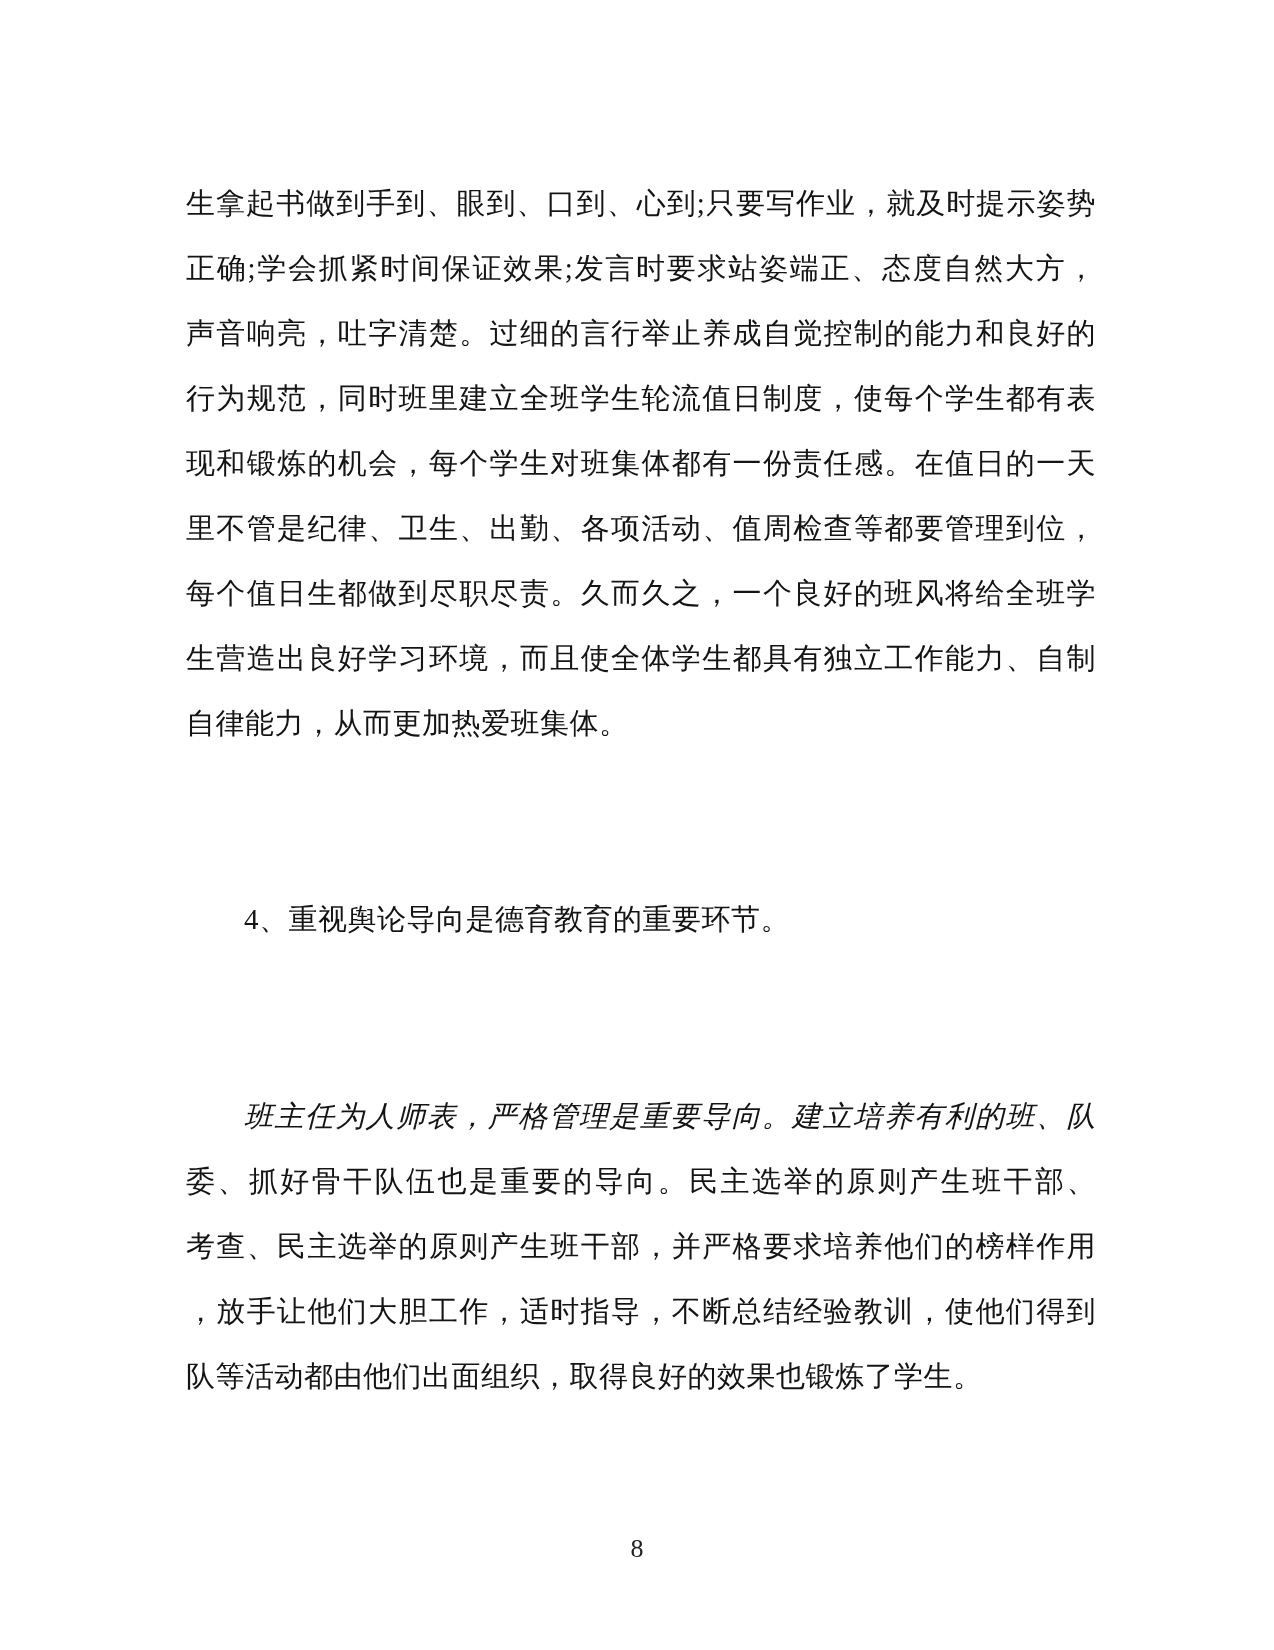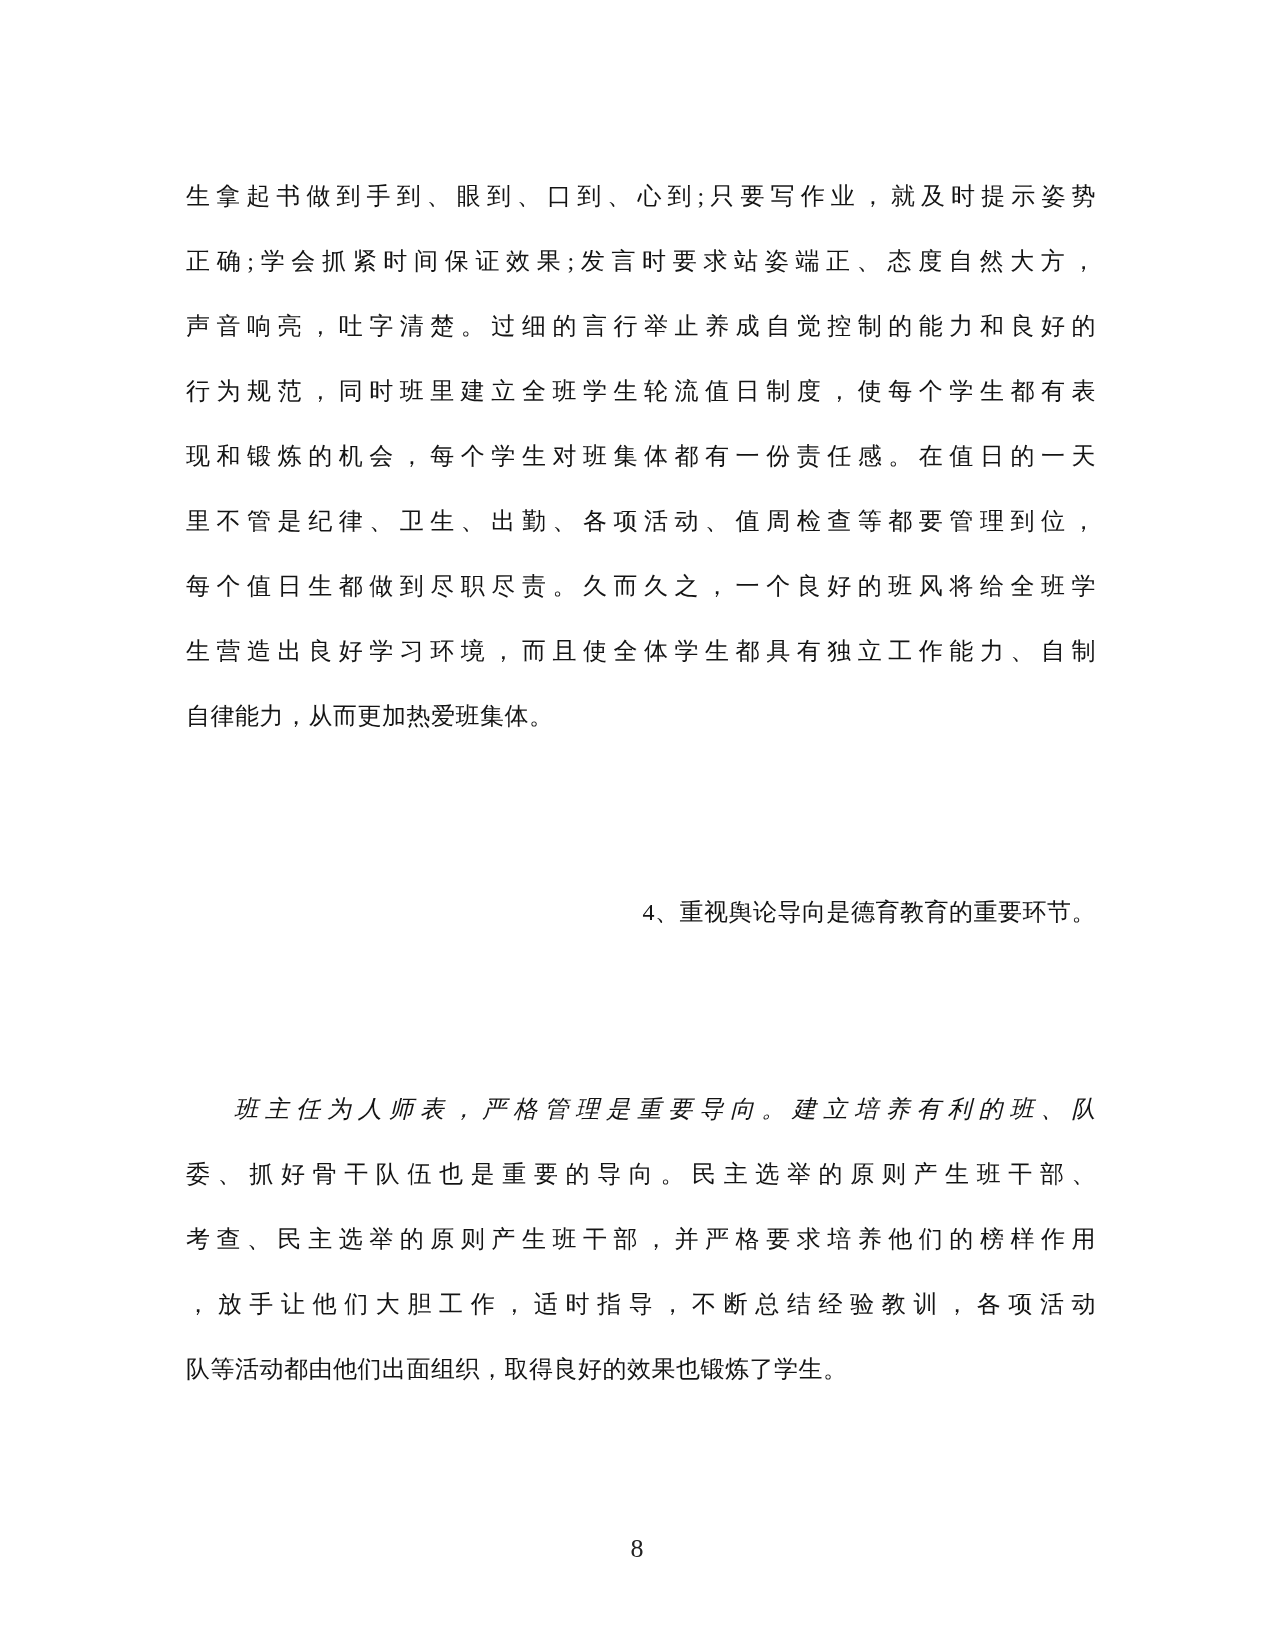--- a/index.html
+++ b/index.html
@@ -11,24 +11,24 @@
     position: relative;
     width: 1274px;
     height: 1650px;
     background: #ffffff;
     overflow: hidden;
     font-family: "Liberation Serif", "DejaVu Serif", serif;
   }
   .doc-content {
     position: absolute;
     left: 186px;
-    top: 164px;
+    top: 171px;
     width: 910px;
     color: #141414;
-    font-size: 24px;
+    font-size: 29px;
   }
   .text-line {
     height: 65px;
     line-height: 65px;
     text-align: justify;
     text-align-last: justify;
     letter-spacing: 0.5px;
   }
   .text-line.last {
     text-align-last: left;
@@ -37,21 +37,21 @@
     text-indent: 2em;
     font-style: italic;
   }
   .heading-block {
     margin-top: 131px;
   }
   .heading-line {
     height: 65px;
     line-height: 65px;
     text-indent: 2em;
-    text-align: right;
+    text-align: left;
     letter-spacing: 0.5px;
   }
   .para2-block {
     margin-top: 132px;
   }
   .page-footer {
     position: absolute;
     top: 1532px;
     left: 0;
     width: 100%;
@@ -80,20 +80,20 @@
     </div>
 
     <div class="heading-block">
       <div class="heading-line">4、重视舆论导向是德育教育的重要环节。</div>
     </div>
 
     <div class="para-block para2-block">
       <div class="text-line indent">班主任为人师表，严格管理是重要导向。建立培养有利的班、队</div>
       <div class="text-line">委、抓好骨干队伍也是重要的导向。民主选举的原则产生班干部、</div>
       <div class="text-line">考查、民主选举的原则产生班干部，并严格要求培养他们的榜样作用</div>
-      <div class="text-line">，放手让他们大胆工作，适时指导，不断总结经验教训，各项活动</div>
+      <div class="text-line">，放手让他们大胆工作，适时指导，不断总结经验教训，使他们得到</div>
       <div class="text-line last">队等活动都由他们出面组织，取得良好的效果也锻炼了学生。</div>
     </div>
 
   </div>
 
   <div class="page-footer">8</div>
 </div>
 
 </body></html>

